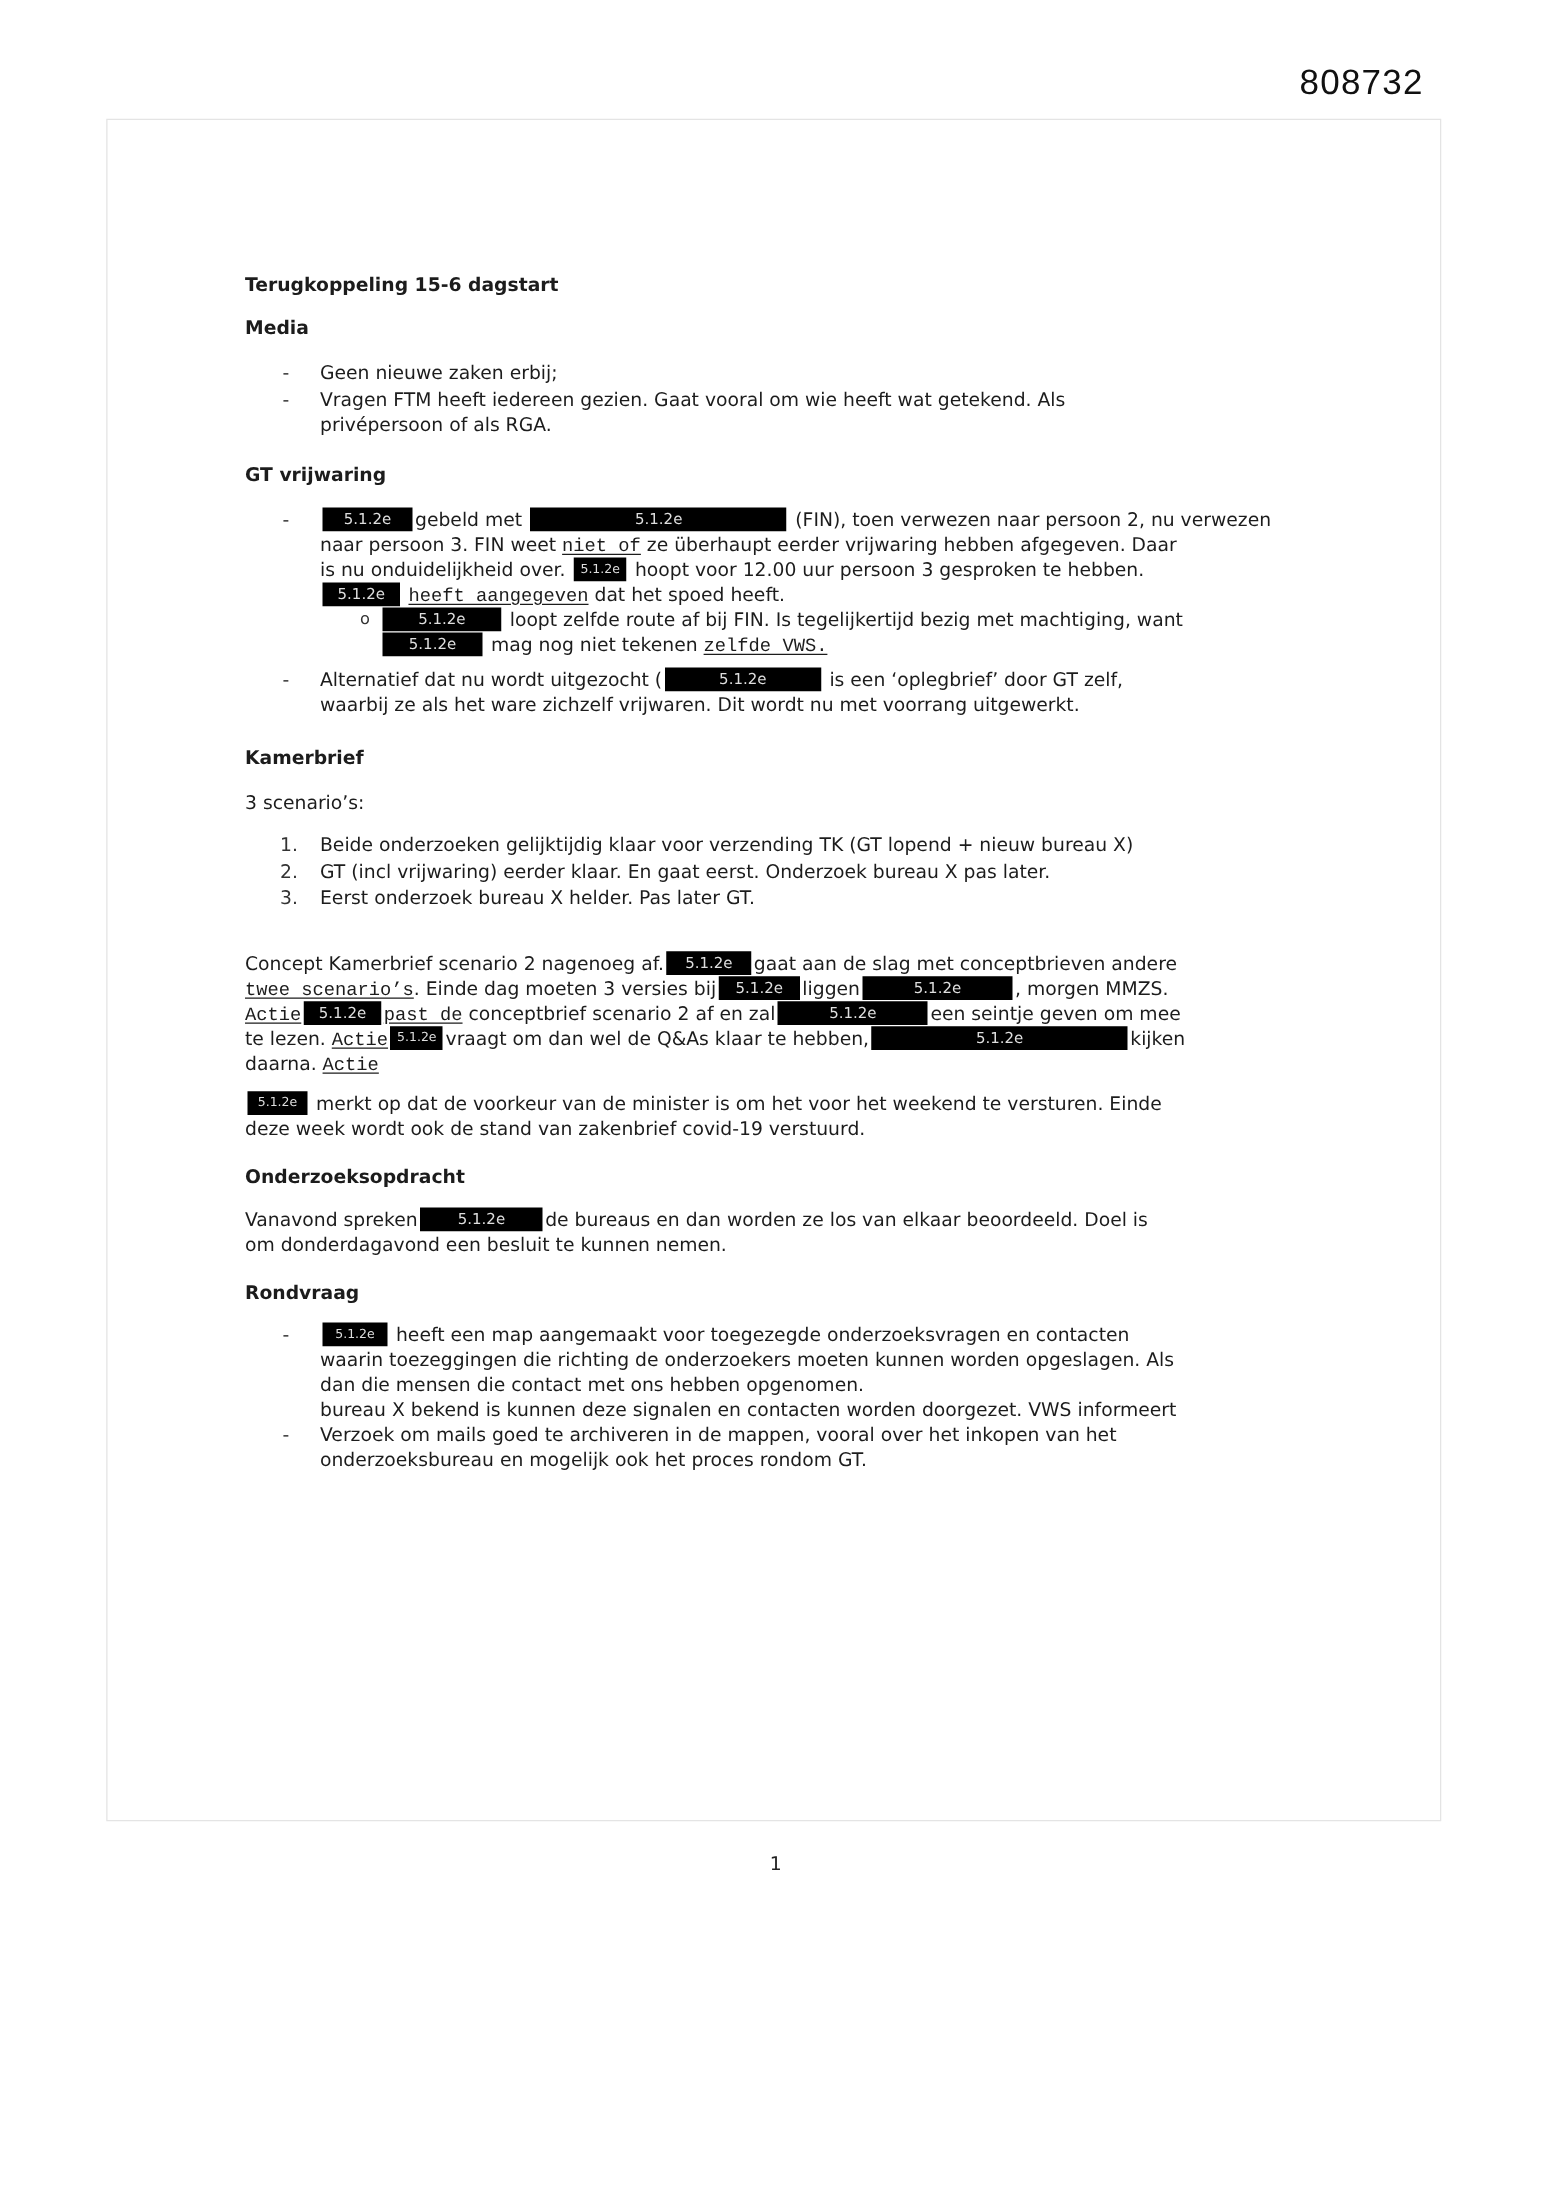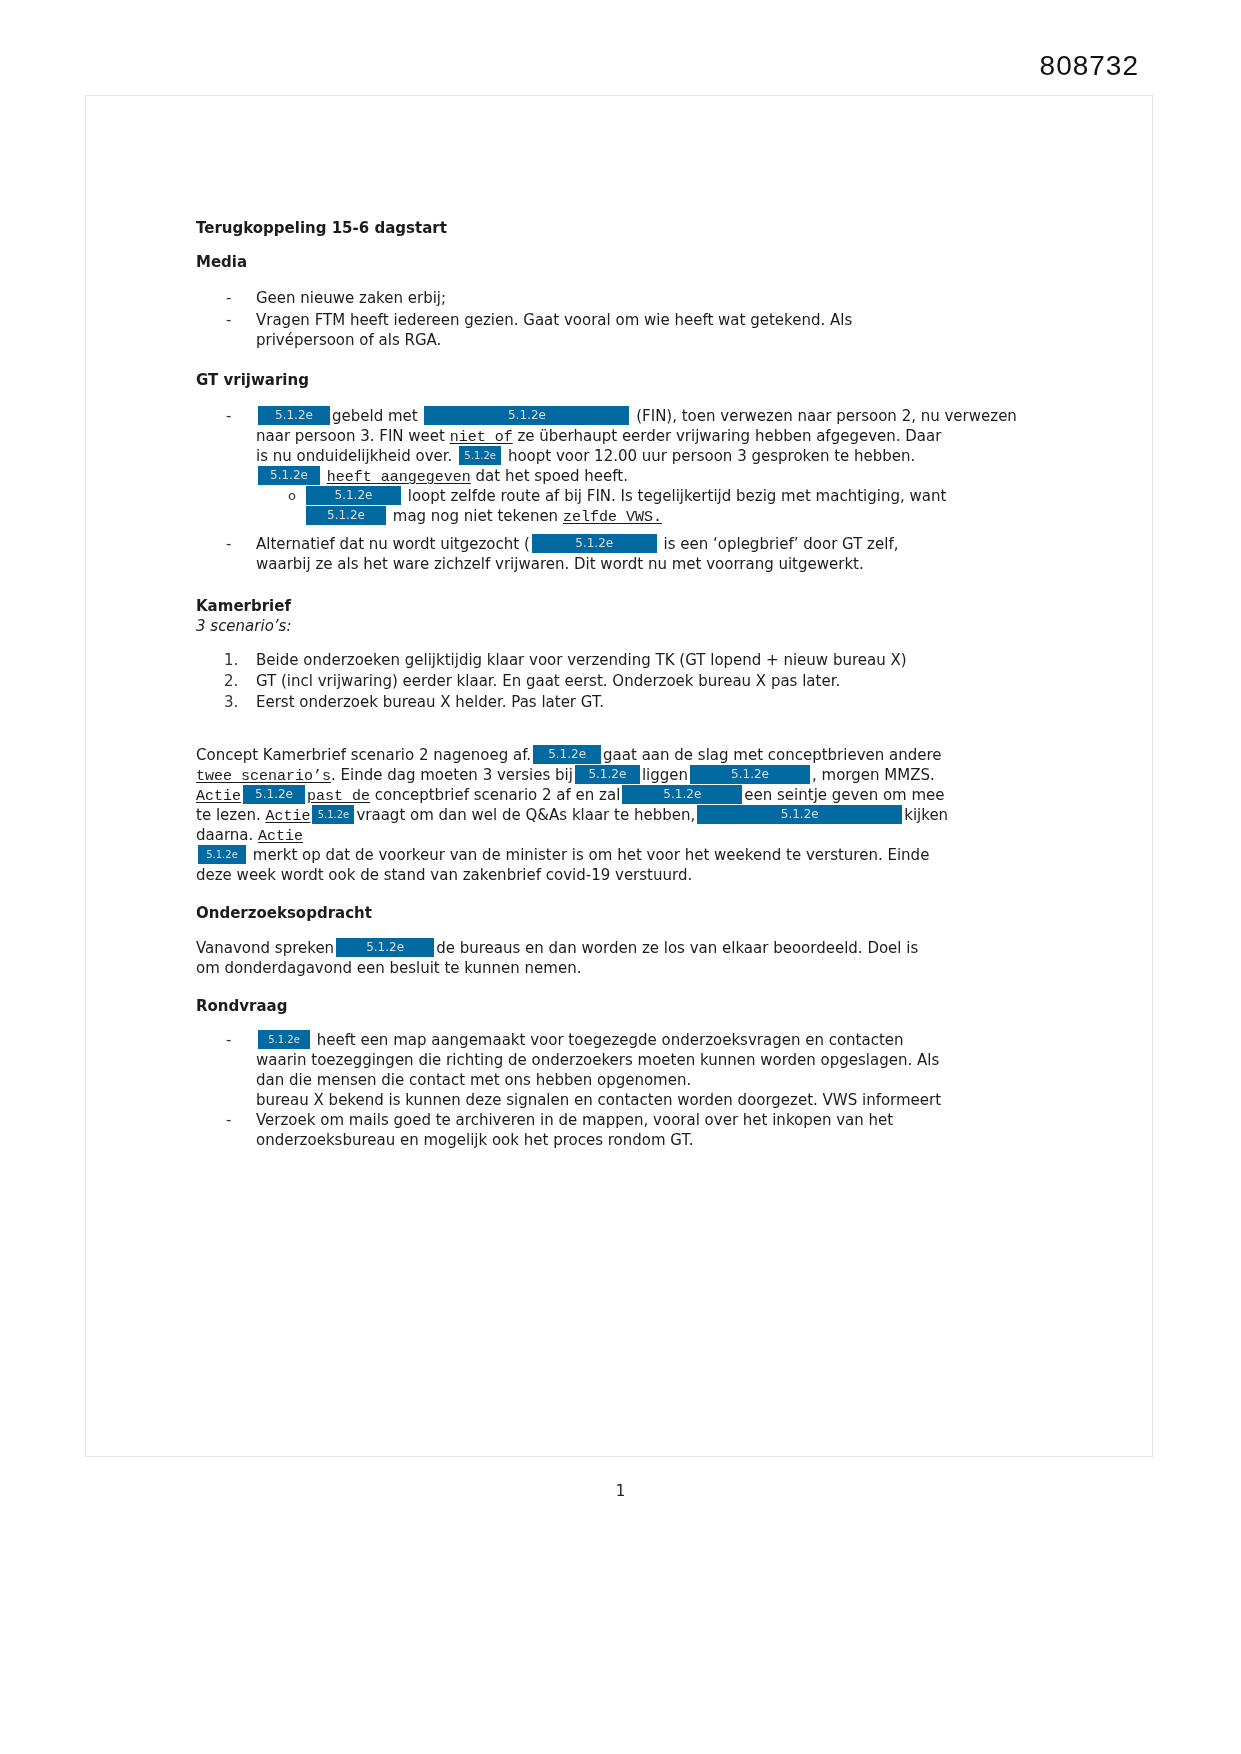--- a/index.html
+++ b/index.html
@@ -29,21 +29,21 @@
   .title .line,.heading .line{font-weight:bold;}
   .bullet .line,.numbered .line{padding-left:60px;}
   .subbullet .line{padding-left:108px;}
   .marker{position:absolute;left:30px;top:0;color:#333;}
   .subbullet .marker{left:92px;font-size:13px;}
   .numbered .marker{left:28px;}
   .run{}
   .u{text-decoration:underline;text-underline-offset:2px;font-family:Liberation Mono, monospace;}
   .redact{
     display:inline-block;height:19px;line-height:19px;
-    background:#0369a1;color:#dedede;
+    background:#000000;color:#dedede;
     font-size:12px;text-align:center;vertical-align:-4px;
     margin:0 2px;overflow:hidden;
   }
   .redact.rs{font-size:10px;}
   .page-footer{
     position:absolute;left:0;top:1482px;width:1241px;
     text-align:center;font-size:15px;color:#222;
   }
 </style>
 </head>
@@ -79,40 +79,40 @@
         <div class="line"><span class="marker">o</span><span class="redact" style="width: 95px;">5.1.2e</span><span class="run"> loopt zelfde route af bij FIN. Is tegelijkertijd bezig met machtiging, want</span></div>
         <div class="line"><span class="redact" style="width: 80px;">5.1.2e</span><span class="run"> mag nog niet tekenen </span><span class="run u">zelfde VWS.</span></div>
       </div>
       <div class="blk bullet" style="margin-top: 8px;">
         <div class="line"><span class="marker">-</span><span class="run">Alternatief dat nu wordt uitgezocht (</span><span class="redact" style="width: 125px;">5.1.2e</span><span class="run"> is een ‘oplegbrief’ door GT zelf,</span></div>
         <div class="line"><span class="run">waarbij ze als het ware zichzelf vrijwaren. Dit wordt nu met voorrang uitgewerkt.</span></div>
       </div>
       <div class="blk heading" style="margin-top: 22px;">
         <div class="line"><span class="run">Kamerbrief</span></div>
       </div>
-      <div class="blk para" style=" font-style: italic;">
+      <div class="blk para" style="margin-top: 16px;">
         <div class="line"><span class="run">3 scenario’s:</span></div>
       </div>
       <div class="blk numbered" style="margin-top: 14px;">
         <div class="line"><span class="marker">1.</span><span class="run">Beide onderzoeken gelijktijdig klaar voor verzending TK (GT lopend + nieuw bureau X)</span></div>
       </div>
       <div class="blk numbered" style="margin-top: 1px;">
         <div class="line"><span class="marker">2.</span><span class="run">GT (incl vrijwaring) eerder klaar. En gaat eerst. Onderzoek bureau X pas later.</span></div>
       </div>
       <div class="blk numbered" style="margin-top: 1px;">
         <div class="line"><span class="marker">3.</span><span class="run">Eerst onderzoek bureau X helder. Pas later GT.</span></div>
       </div>
       <div class="blk para" style="margin-top: 33px;">
         <div class="line"><span class="run">Concept Kamerbrief scenario 2 nagenoeg af.</span><span class="redact" style="width: 68px;">5.1.2e</span><span class="run">gaat aan de slag met conceptbrieven andere</span></div>
         <div class="line"><span class="run u">twee scenario’s</span><span class="run">. Einde dag moeten 3 versies bij</span><span class="redact" style="width: 65px;">5.1.2e</span><span class="run">liggen</span><span class="redact" style="width: 120px;">5.1.2e</span><span class="run">, morgen MMZS.</span></div>
         <div class="line"><span class="run u">Actie</span><span class="redact" style="width: 62px;">5.1.2e</span><span class="run u">past de</span><span class="run"> conceptbrief scenario 2 af en zal</span><span class="redact" style="width: 120px;">5.1.2e</span><span class="run">een seintje geven om mee</span></div>
         <div class="line"><span class="run">te lezen. </span><span class="run u">Actie</span><span class="redact rs" style="width: 42px;">5.1.2e</span><span class="run">vraagt om dan wel de Q&amp;As klaar te hebben,</span><span class="redact" style="width: 205px;">5.1.2e</span><span class="run">kijken</span></div>
         <div class="line"><span class="run">daarna. </span><span class="run u">Actie</span></div>
       </div>
-      <div class="blk para" style="">
+      <div class="blk para" style="margin-top: 12px;">
         <div class="line"><span class="redact rs" style="width: 48px;">5.1.2e</span><span class="run"> merkt op dat de voorkeur van de minister is om het voor het weekend te versturen. Einde</span></div>
         <div class="line"><span class="run">deze week wordt ook de stand van zakenbrief covid-19 verstuurd.</span></div>
       </div>
       <div class="blk heading" style="margin-top: 18px;">
         <div class="line"><span class="run">Onderzoeksopdracht</span></div>
       </div>
       <div class="blk para" style="margin-top: 15px;">
         <div class="line"><span class="run">Vanavond spreken</span><span class="redact" style="width: 98px;">5.1.2e</span><span class="run">de bureaus en dan worden ze los van elkaar beoordeeld. Doel is</span></div>
         <div class="line"><span class="run">om donderdagavond een besluit te kunnen nemen.</span></div>
       </div>

